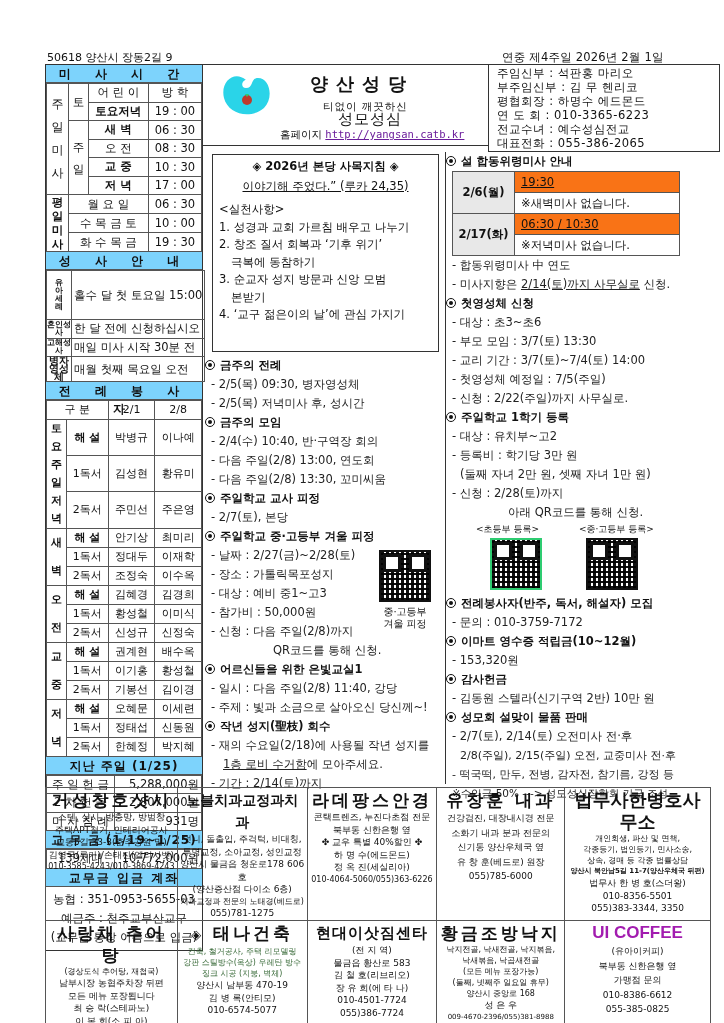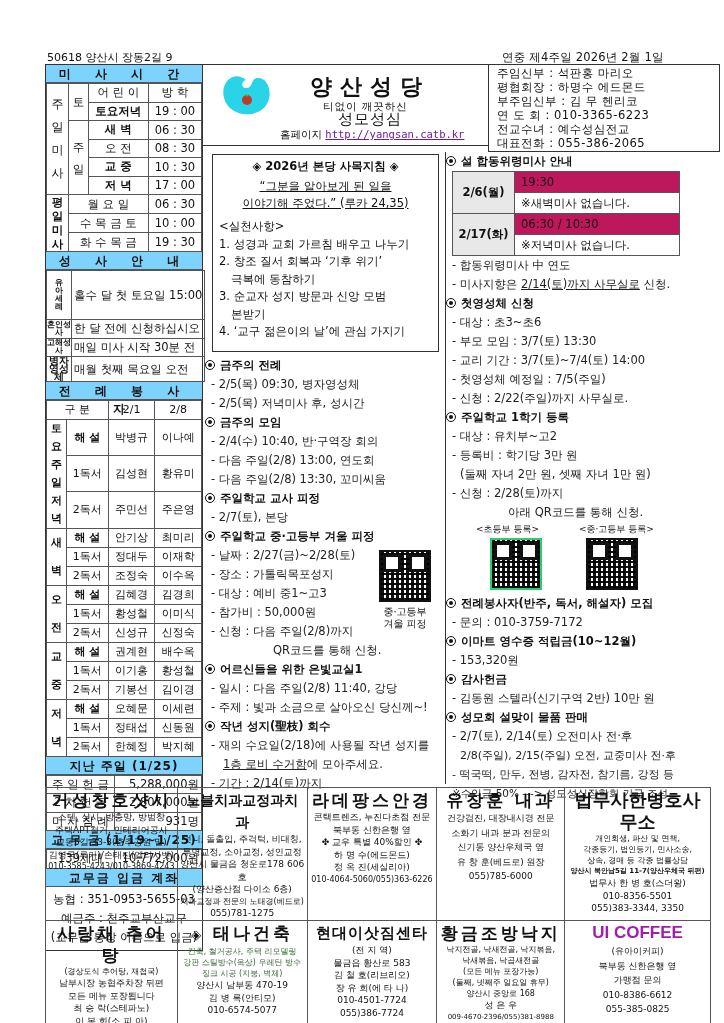--- a/index.html
+++ b/index.html
@@ -15,21 +15,21 @@
   td { border: 1px solid #555; font-size: 11.5px; height: 18.5px; text-align: center; padding: 0 2px; white-space: nowrap; }
   .lt td { font-size: 11px; }
   .b { font-weight: bold; }
   .right { text-align: right; }
   .left { text-align: left; }
   .tiny { font-size: 8px; line-height: 8px; font-weight: bold; }
 
   
   .banner { left: 203px; top: 64px; width: 285px; height: 82px; border-top: 1px solid #333; border-bottom: 1px solid #333; }
   .logo { left: 220px; top: 74px; width: 52px; height: 44px; }
-  .title { left: 310px; top: 72px; font-size: 22px; font-weight: bold; letter-spacing: 8px; }
+  .title { left: 310px; top: 72px; font-size: 18px; font-weight: bold; letter-spacing: 8px; }
   .sub1 { left: 323px; top: 100px; font-size: 10.5px; letter-spacing: 1px; }
   .sub2 { left: 338px; top: 110px; font-size: 15px; letter-spacing: 1px; }
   .home { left: 280px; top: 128px; font-size: 10.5px; }
   .home a { color: #6a1b9a; font-family: "DejaVu Sans Mono", monospace; text-decoration: underline; font-size: 10.5px; }
 
   .staff { left: 488px; top: 64px; width: 232px; border: 1px solid #333; padding: 1px 8px; }
   .staff div { font-size: 11.5px; height: 14px; line-height: 14px; letter-spacing: 0.5px; white-space: nowrap; }
 
   
   .pastoral { left: 212px; top: 154px; width: 227px; height: 198px; border: 1px solid #333; padding: 4px 6px; }
@@ -47,21 +47,21 @@
       repeating-linear-gradient(90deg, #111 0 3px, #fff 3px 5px),
       repeating-linear-gradient(0deg, #111 0 2px, #fff 2px 5px);
       background-blend-mode: multiply; border: 2px solid #111; position: relative; }
   .qr::before, .qr::after { content: ""; position: absolute; width: 12px; height: 12px; border: 3px solid #111; background: #fff; }
   .qr::before { left: 2px; top: 2px; }
   .qr::after { right: 2px; top: 2px; }
   .qr.green { border-color: #2ecc71; }
 
   .mass-tbl td { font-size: 11.5px; height: 21px; text-align: left; padding-left: 6px; }
   .mass-tbl td.day { background: #e8e8e8; text-align: center; font-weight: bold; width: 62px; padding: 0; }
-  .mass-tbl td.sh { background: #be185d; }
+  .mass-tbl td.sh { background: #f97316; text-decoration: underline; }
 
   
   .ads { left: 45px; top: 787px; width: 666px; border: 1px solid #333; }
   .ads td { vertical-align: top; padding: 1px 2px; height: auto; white-space: normal; line-height: 12.6px; font-size: 10px; }
   .ad-t { font-size: 17px; font-weight: bold; letter-spacing: 3px; line-height: 22px; font-family: "DejaVu Serif", serif; }
   .ad-s { font-size: 9px; line-height: 12.5px; }
   .ad-xs { font-size: 8px; line-height: 11px; }
 </style>
 </head>
 <body>
@@ -273,30 +273,29 @@
   <circle cx="27" cy="26" r="5" fill="#c0392b"></circle>
   <path d="M25 20 L29 20 L27 23 Z" fill="#2ecc71"></path>
 </svg>
 <div class="abs title">양산성당</div>
 <div class="abs sub1">티없이 깨끗하신</div>
 <div class="abs sub2">성모성심</div>
 <div class="abs home"><span>홈페이지</span> <a>http://yangsan.catb.kr</a></div>
 
 <div class="abs staff">
   <div><span>주임신부</span> : <span>석판홍 마리오</span></div>
+  <div><span>부주임신부</span> : <span>김   무 헨리코</span></div>
   <div><span>평협회장</span> : <span>하명수 에드몬드</span></div>
-  <div><span>부주임신부</span> : <span>김   무 헨리코</span></div>
   <div><span>연 도 회</span> : <span>010-3365-6223</span></div>
   <div><span>전교수녀</span> : <span>예수성심전교</span></div>
   <div><span>대표전화</span> : <span>055-386-2065</span></div>
 </div>
 
 <div class="abs pastoral">
   <div class="ph">◈ 2026년 본당 사목지침 ◈</div>
-  <div class="q">“그분을 알아보게 된 일을</div>
   <div class="q">이야기해 주었다.” (루카 24,35)</div>
   <div class="li" style="margin-top:6px;">&lt;실천사항&gt;</div>
   <div class="li">1. 성경과 교회 가르침 배우고 나누기</div>
   <div class="li">2. 창조 질서 회복과 ‘기후 위기’</div>
   <div class="li" style="padding-left:12px;">   극복에 동참하기</div>
   <div class="li">3. 순교자 성지 방문과 신앙 모범</div>
   <div class="li" style="padding-left:12px;">   본받기</div>
   <div class="li">4. ‘교구 젊은이의 날’에 관심 가지기</div>
 </div>
 

